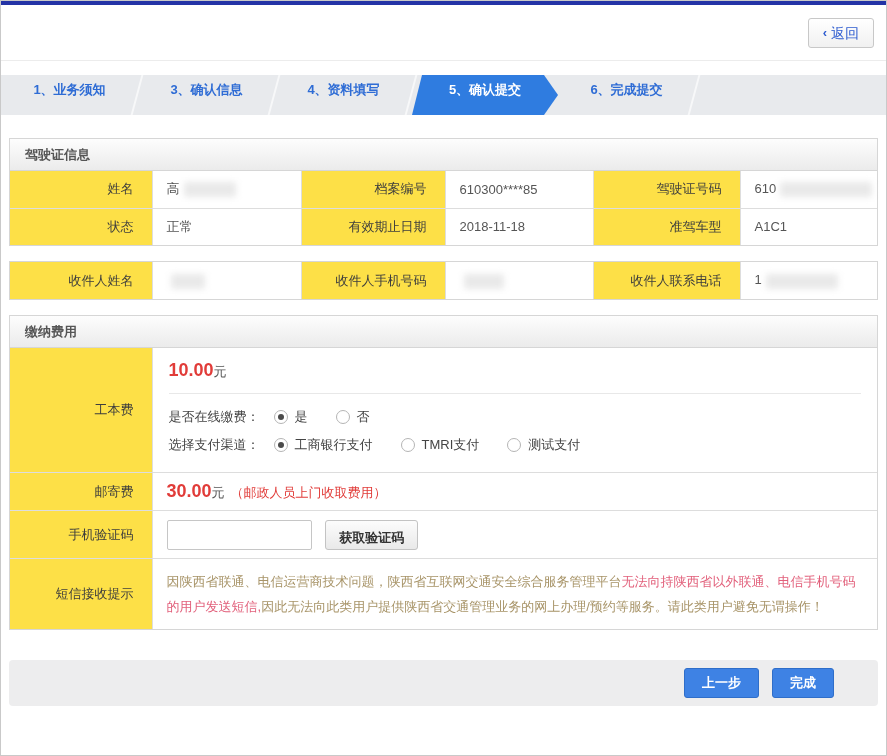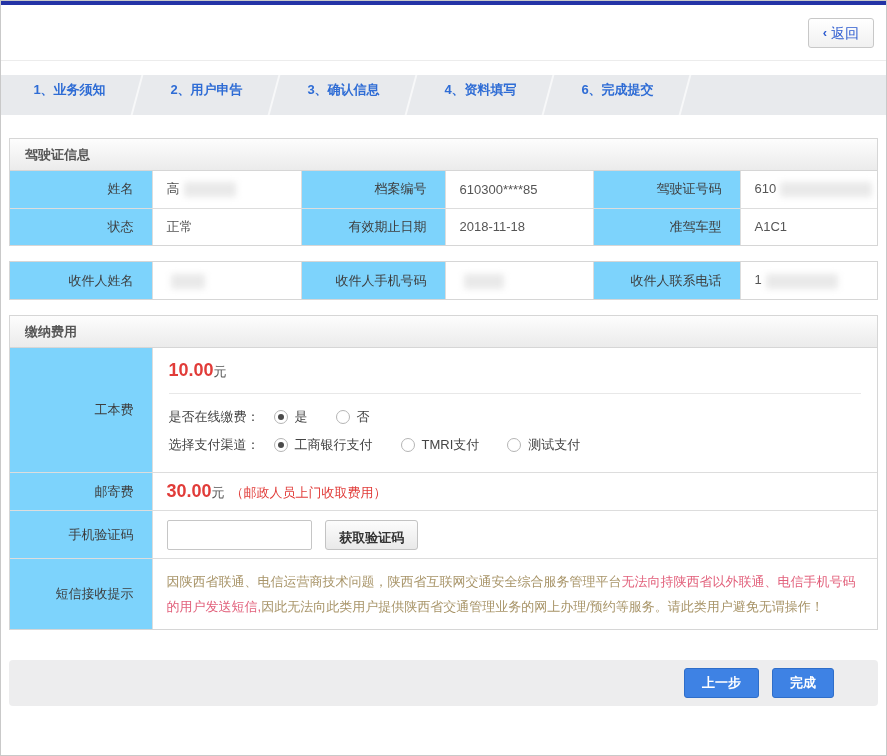--- a/index.html
+++ b/index.html
@@ -46,21 +46,21 @@
   .section.gap { margin-top:15px; }
   .section-header {
     height:32px; line-height:31px; padding-left:15px; font-weight:bold; color:#555;
     background:linear-gradient(#fdfdfd,#ebebeb); border-bottom:1px solid #d6d6d6; font-size:13px;
   }
   table { width:100%; border-collapse:collapse; table-layout:fixed; }
   td { border-right:1px solid #ddd; vertical-align:middle; font-size:13px; }
   tr td:last-child { border-right:none;margin-left:22px; }
   tr + tr td { border-top:1px solid #ddd; }
   td.lbl {
-    background:#7dd3fc; text-align:right; padding-right:18px; color:#3d3d3d; height:37px;
+    background:#fde047; text-align:right; padding-right:18px; color:#3d3d3d; height:37px;
   }
   td.val { background:#fff; padding-left:14px; color:#555; }
   .redacted {
     display:inline-block; height:15px; background:#e9e9e9; border-radius:2px;
     filter:blur(3px); vertical-align:middle; margin-left:4px;
   }
   
   td.fee-cell { padding:0; }
   .fee-inner { padding:12px 16px 8px 16px; }
   .amount { color:#e13c39; font-weight:bold; font-size:18px; }
@@ -107,23 +107,23 @@
 
 <div class="page-header">
   <button class="back-btn">
     <span class="back-chevron">‹</span>
     <span>返回</span>
   </button>
 </div>
 
 <div class="steps">
   <div class="step">1、业务须知</div>
-  <div class="step">2、用户申告</div>
   <div class="step">3、确认信息</div>
   <div class="step">4、资料填写</div>
+  <div class="step active">5、确认提交</div>
   <div class="step">6、完成提交</div>
   <div class="steps-filler"></div>
 </div>
 
 <div class="section first">
   <div class="section-header">驾驶证信息</div>
   <table>
     <colgroup>
         <col style="width:142px">
         <col style="width:149px">

